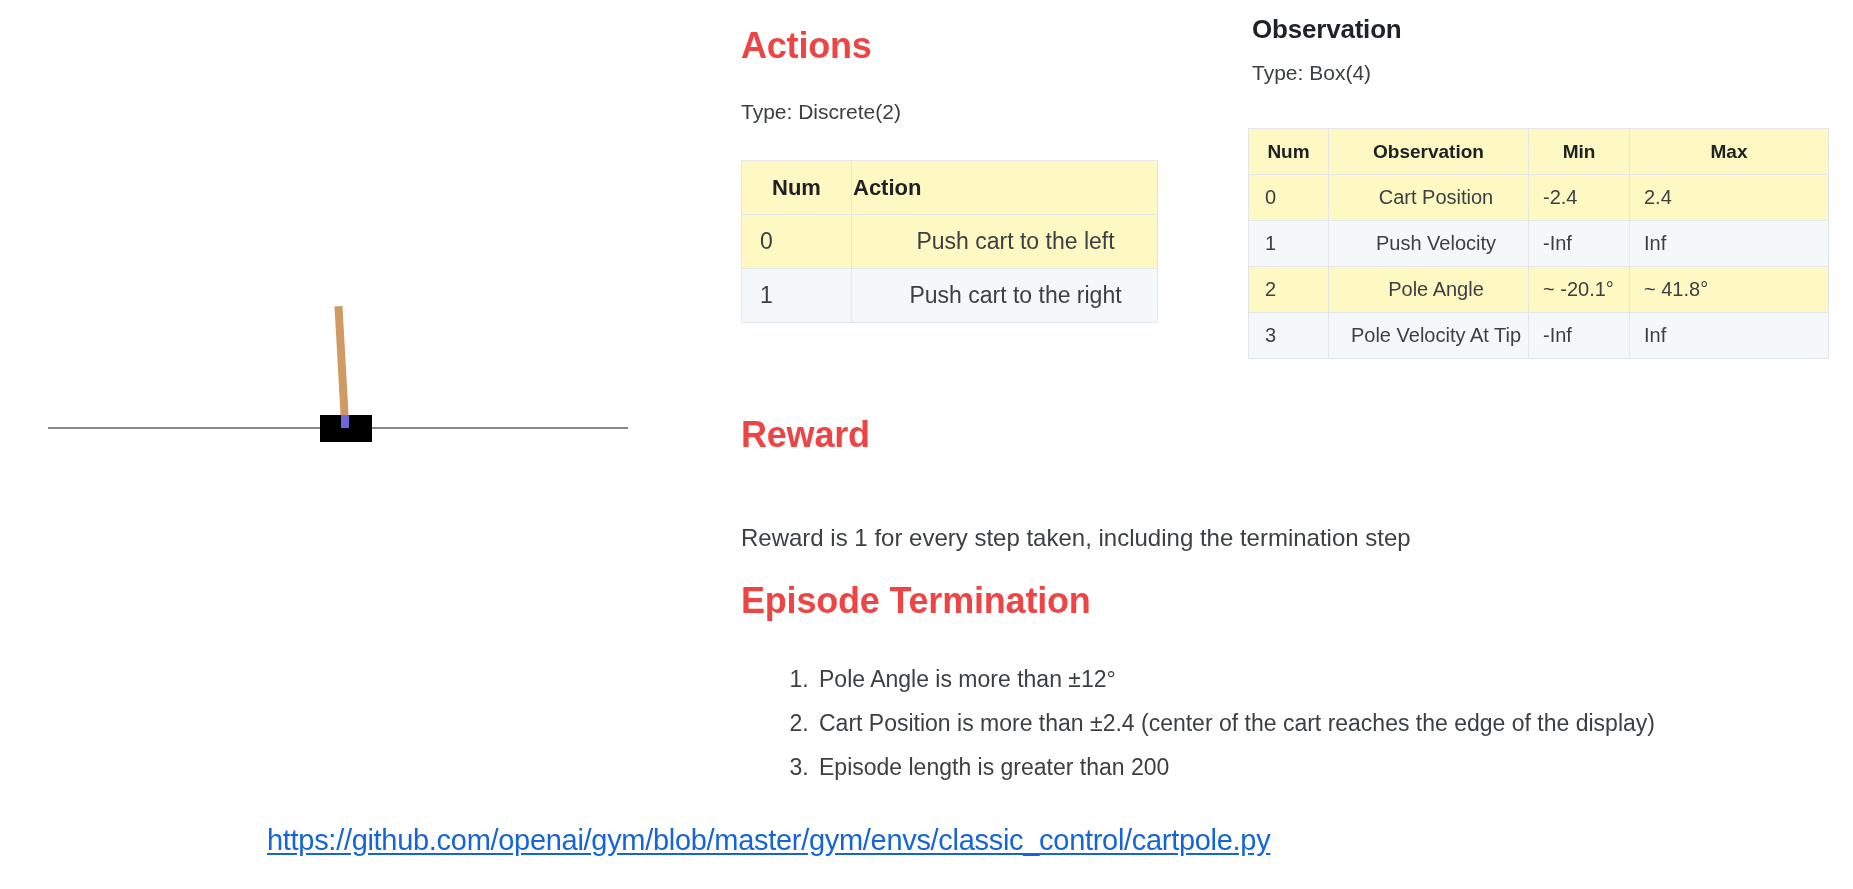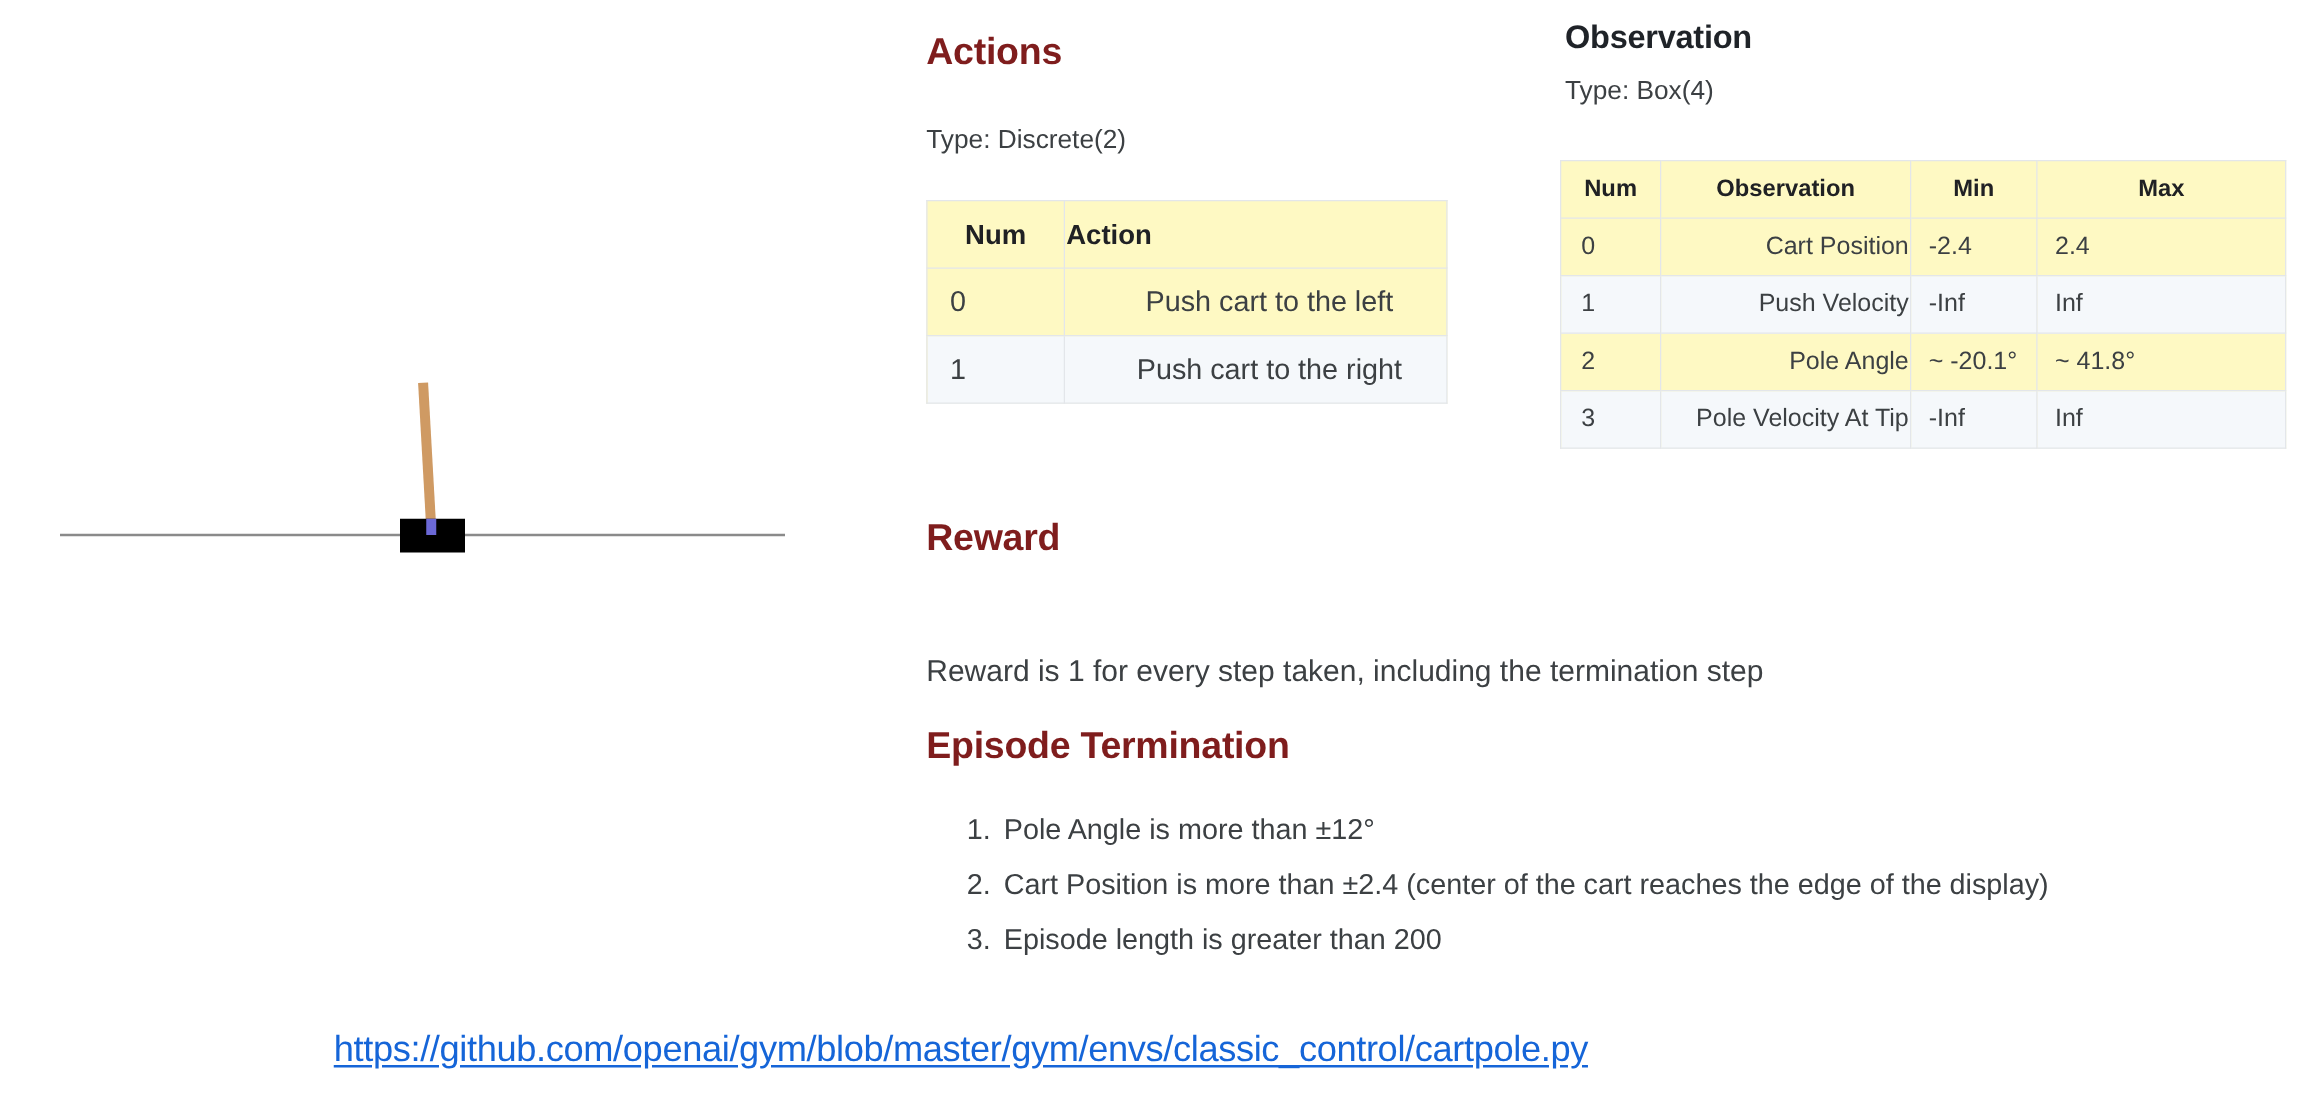--- a/index.html
+++ b/index.html
@@ -57,24 +57,24 @@
     top: 165px;
     width: 8px;
     height: 13px;
     background: #6b68d6;
   }
 
   
   .abs { position: absolute; }
 
   .h-big {
-    font-size: 30px;
+    font-size: 36px;
     font-weight: bold;
     letter-spacing: -0.2px;
-    color: #7f1d1d;
+    color: #ef4444;
     white-space: nowrap;
   }
   .h-med {
     font-size: 26px;
     font-weight: bold;
     letter-spacing: -0.2px;
     color: #1f2328;
     white-space: nowrap;
   }
   .type-line {
@@ -118,32 +118,32 @@
   #actions-table .c-act { text-align: left; }
   #actions-table td.c-act { text-align: center; padding-left: 23px; }
 
   
   #observation-table { position: absolute; left: 1248px; top: 128px; width: 570px; }
   #observation-table th { font-size: 19px; height: 43px; }
   #observation-table td { font-size: 20px; height: 43px; }
   #observation-table .c-onum { width: 77px; text-align: center; }
   #observation-table td.c-onum { text-align: left; padding-left: 16px; }
   #observation-table .c-obs { width: 197px; }
-  #observation-table td.c-obs { text-align: right; padding-left: 16px; }
+  #observation-table td.c-obs { text-align: center; padding-left: 16px; }
   #observation-table .c-min { width: 98px; }
   #observation-table td.c-min { text-align: left; padding-left: 14px; }
   #observation-table .c-max { width: 196px; }
   #observation-table td.c-max { text-align: left; padding-left: 14px; }
 
   
   #termination-list {
     position: absolute;
     left: 757px;
     top: 650px;
-    margin: 0;
+    margin: 16px;
     padding: 0 0 0 42px;
     list-style: decimal;
     font-size: 23px;
     color: #3c4043;
   }
   #termination-list li {
     margin-bottom: 17px;
     white-space: nowrap;
     padding-left: 4px;
   }

